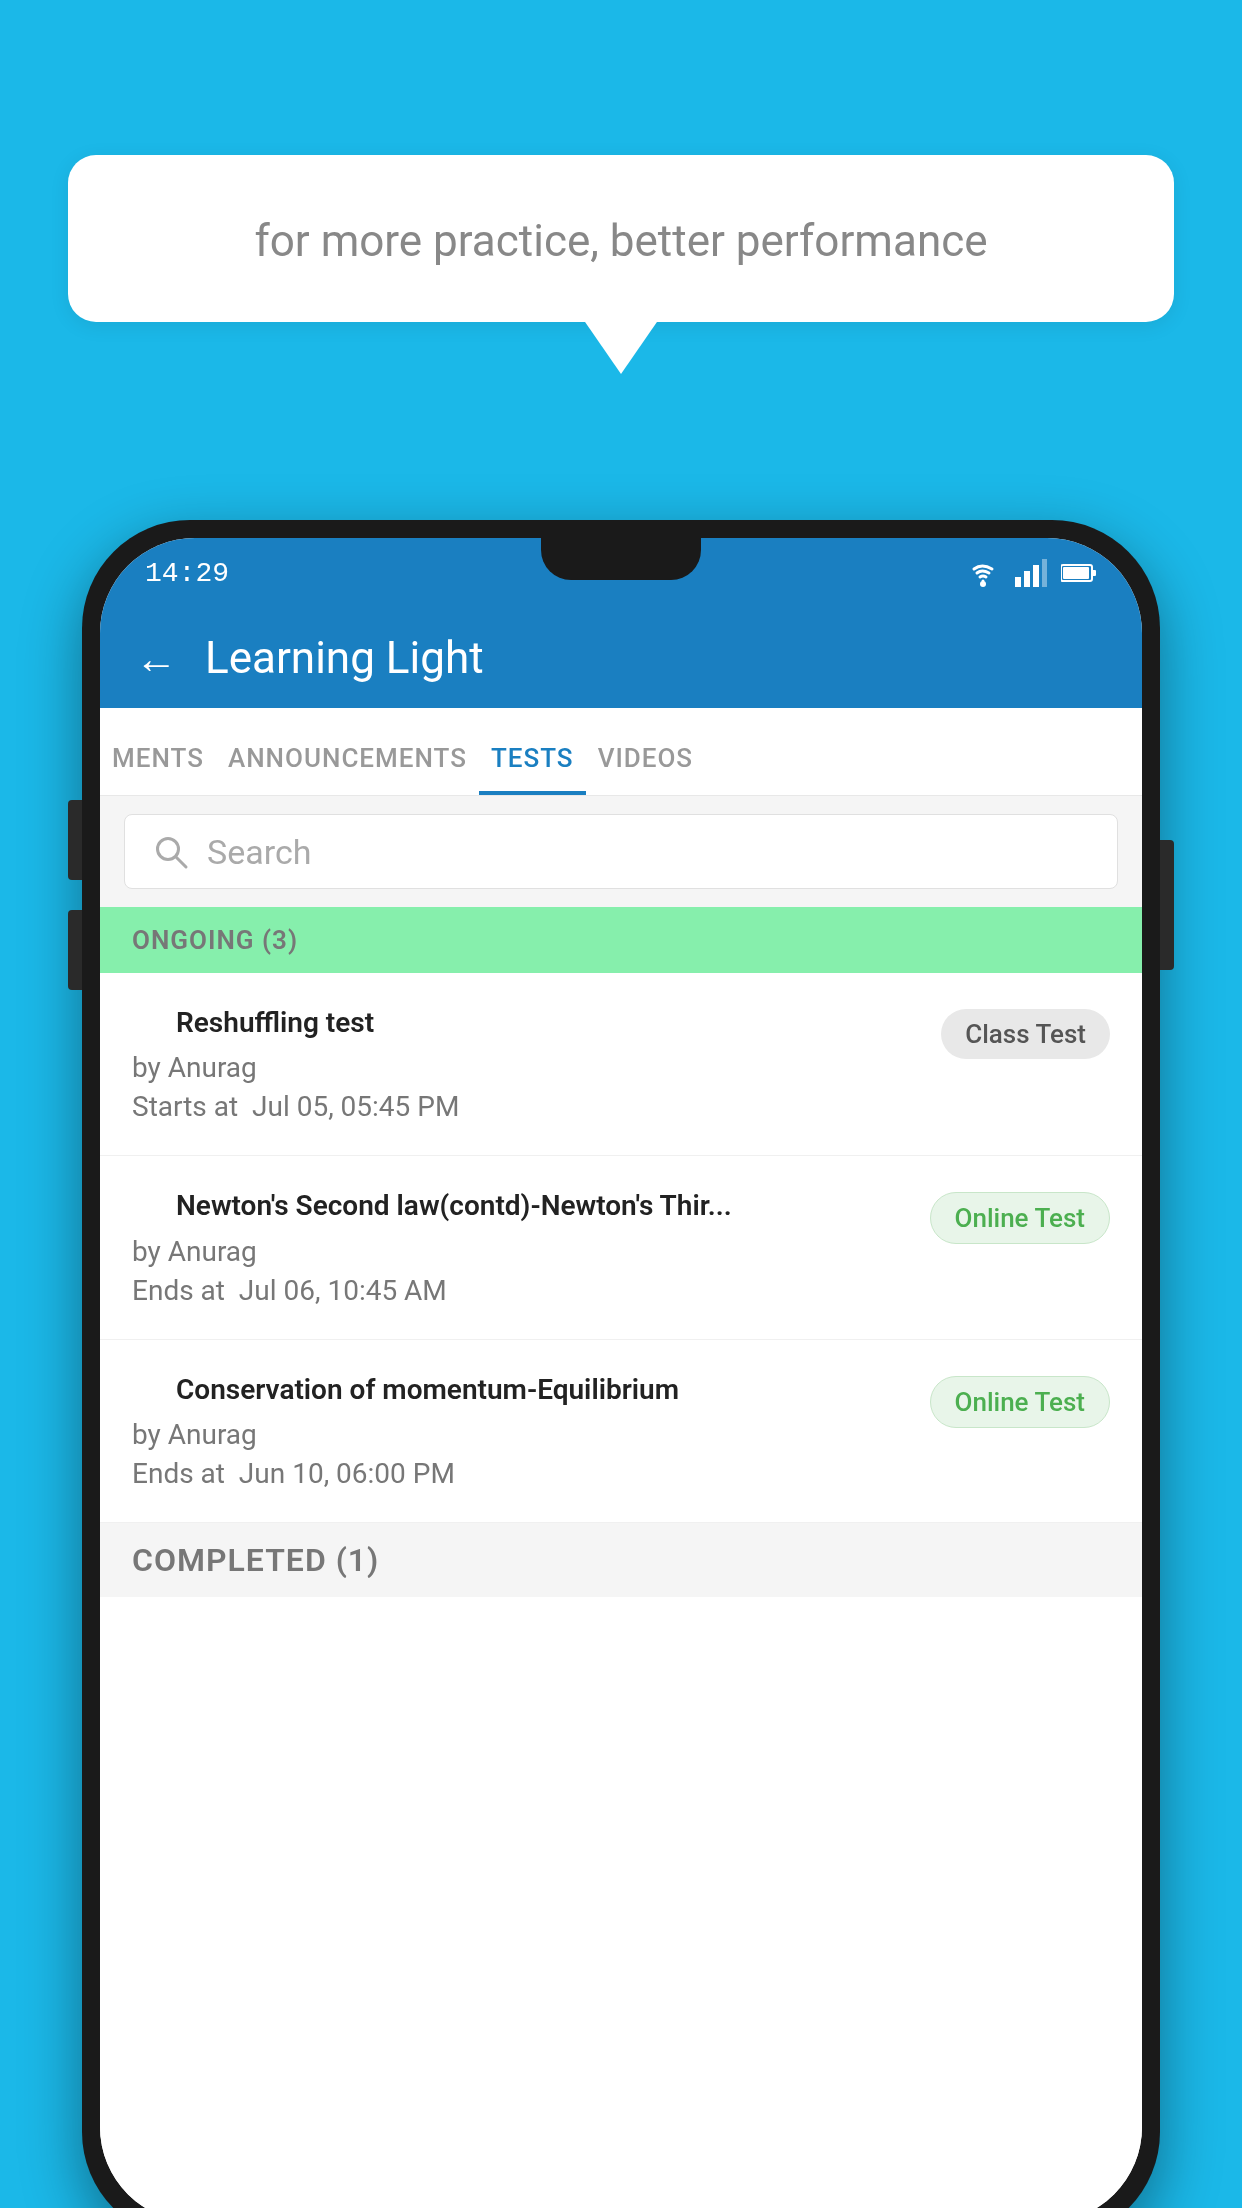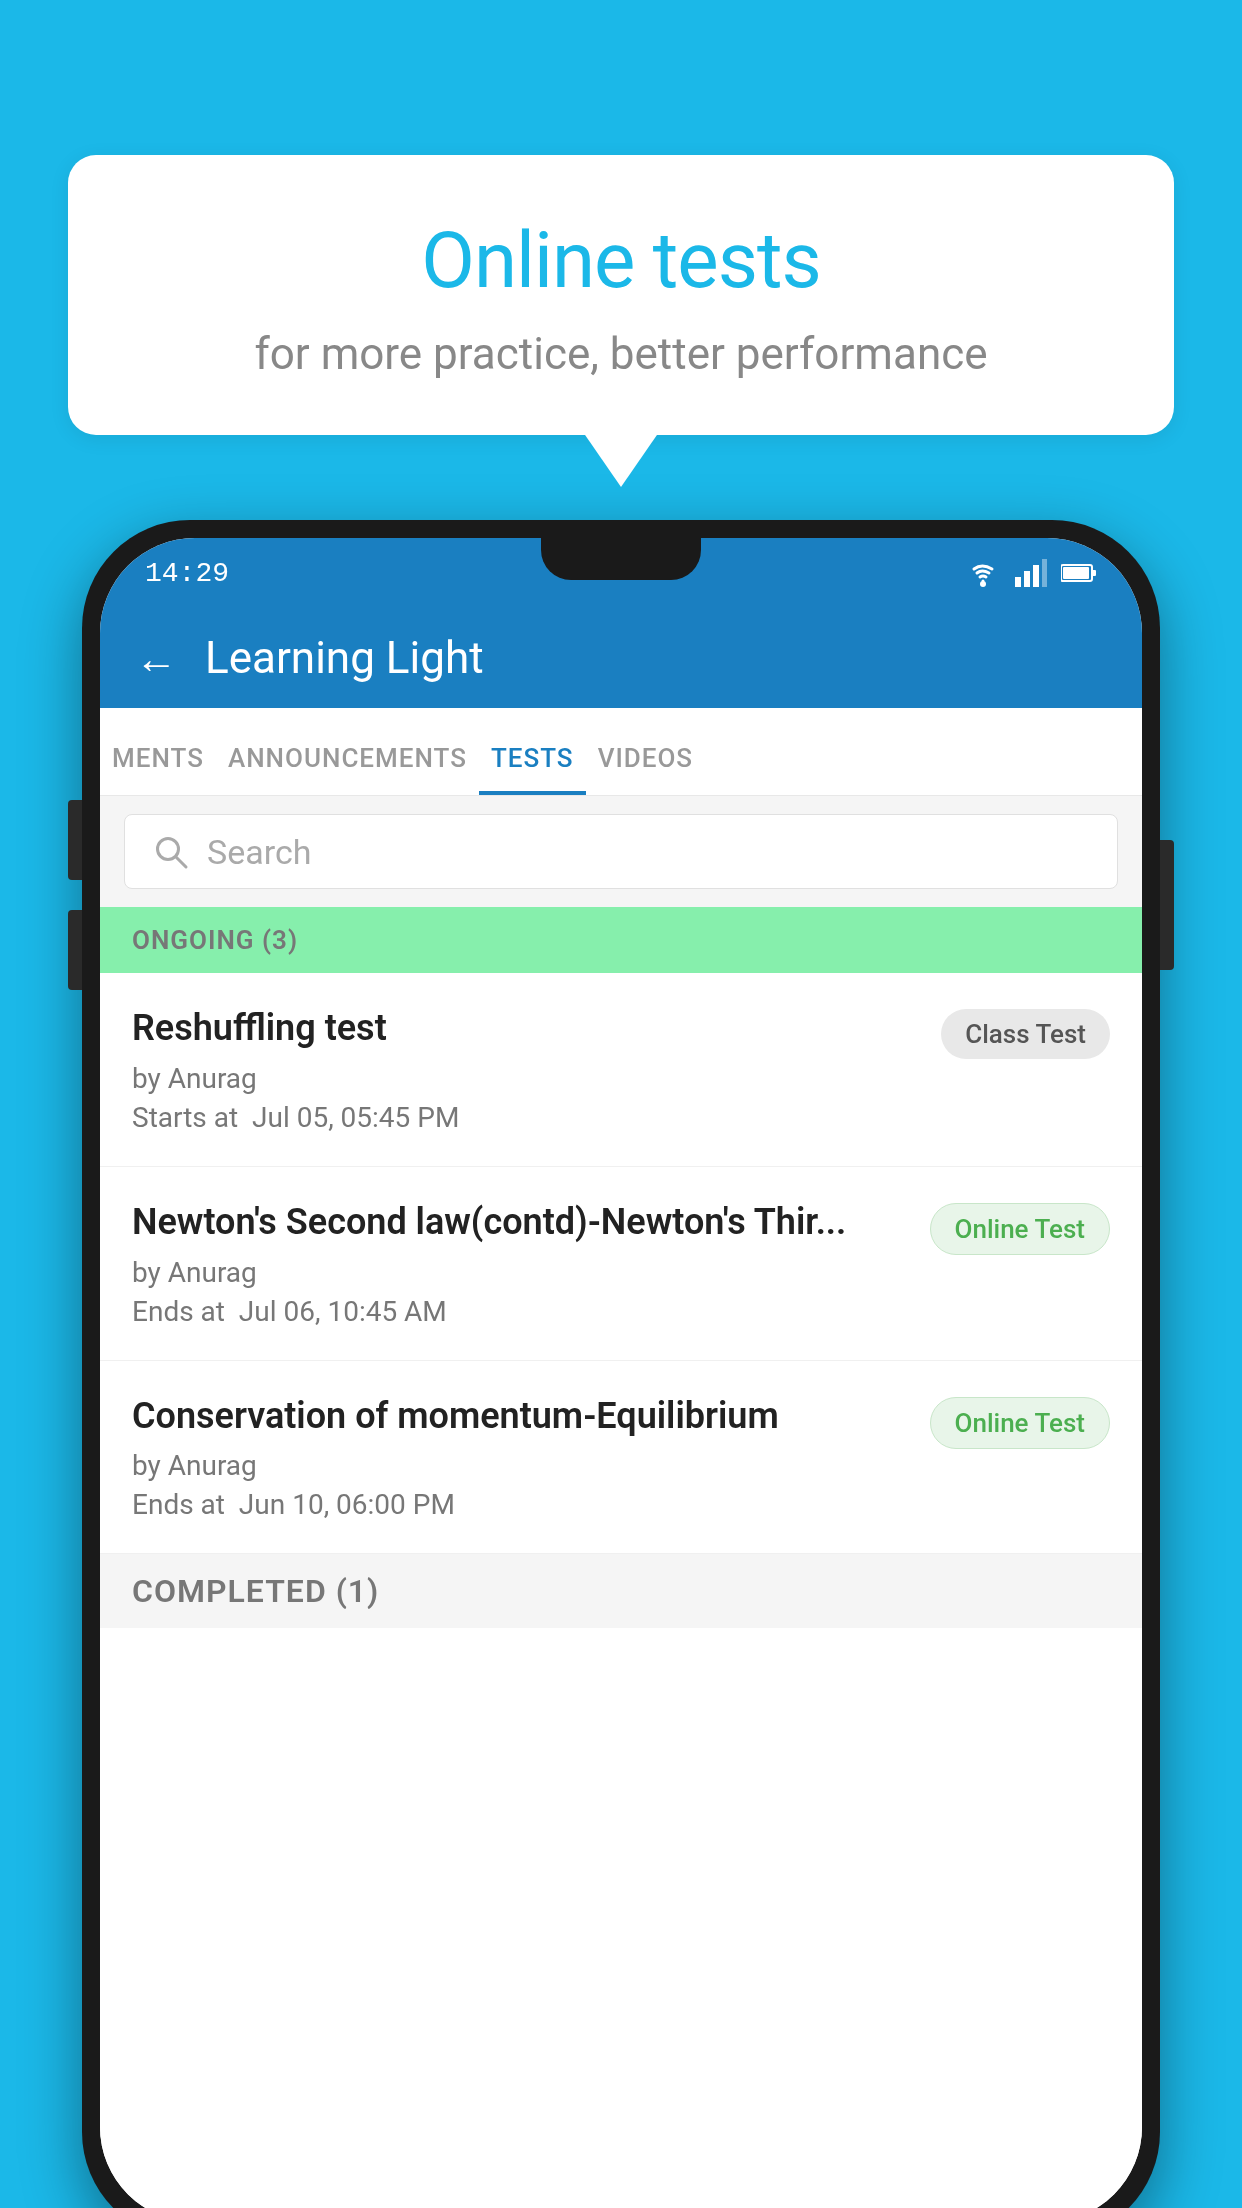--- a/index.html
+++ b/index.html
@@ -239,25 +239,26 @@
       align-items: flex-start;
       justify-content: space-between;
       gap: 20px;
     }
 
     .test-info {
       flex: 1;
     }
 
     .test-name {
-      font-size: 36px;
+      font-size: 28px;
       font-weight: 600;
       color: #222;
       margin-bottom: 10px;
       line-height: 1.3;
+      margin-left: 44px;
     }
 
     .test-by {
       font-size: 28px;
       color: #777;
       margin-bottom: 6px;
     }
 
     .test-date {
       font-size: 28px;
@@ -326,21 +327,20 @@
       border-radius: 0 4px 4px 0;
     }
   </style>
 </head>
 <body>
 
 <div style="width:1242px;height:2208px;background:#1BB8E8;position:absolute;top:0;left:0;"></div>
 
 <div class="speech-bubble-container">
   <div class="speech-bubble">
-    <div class="speech-bubble-title">Online tests</div>
     <div class="speech-bubble-subtitle">for more practice, better performance</div>
   </div>
 </div>
 
 <div class="phone-frame">
 
   <div class="phone-button-left-vol"></div>
   <div class="phone-button-left-vol2"></div>
   <div class="phone-button-right"></div>
 

